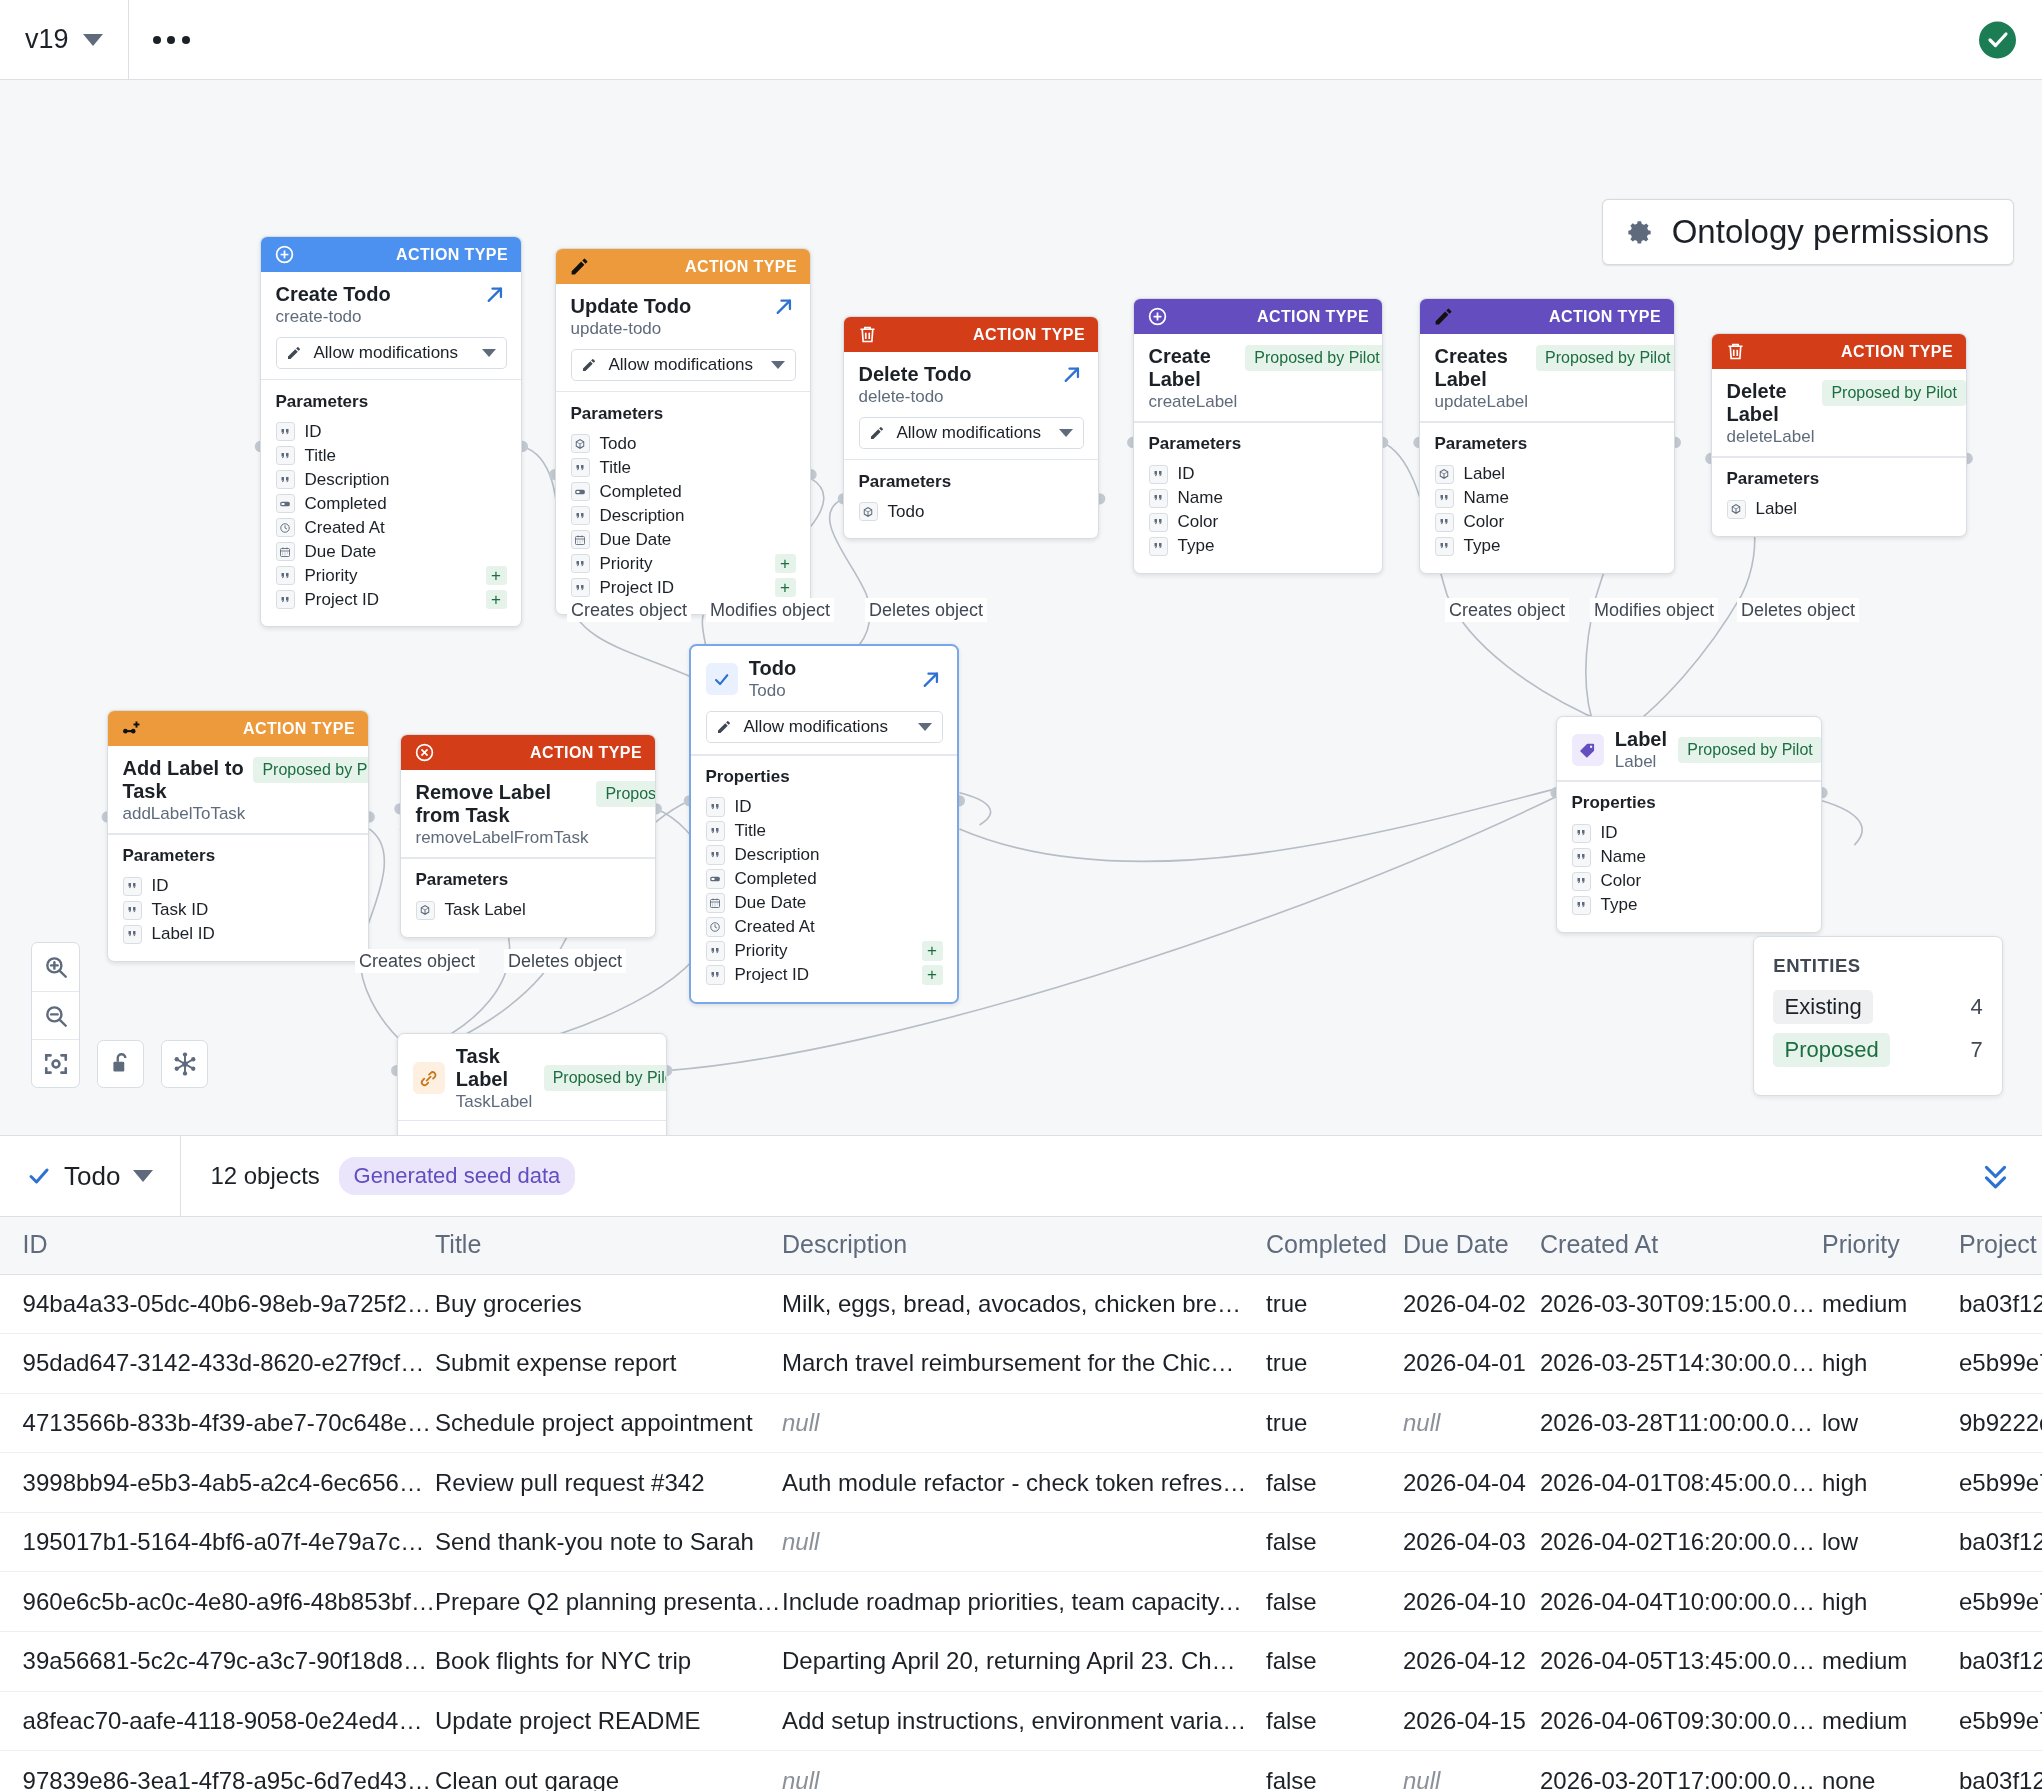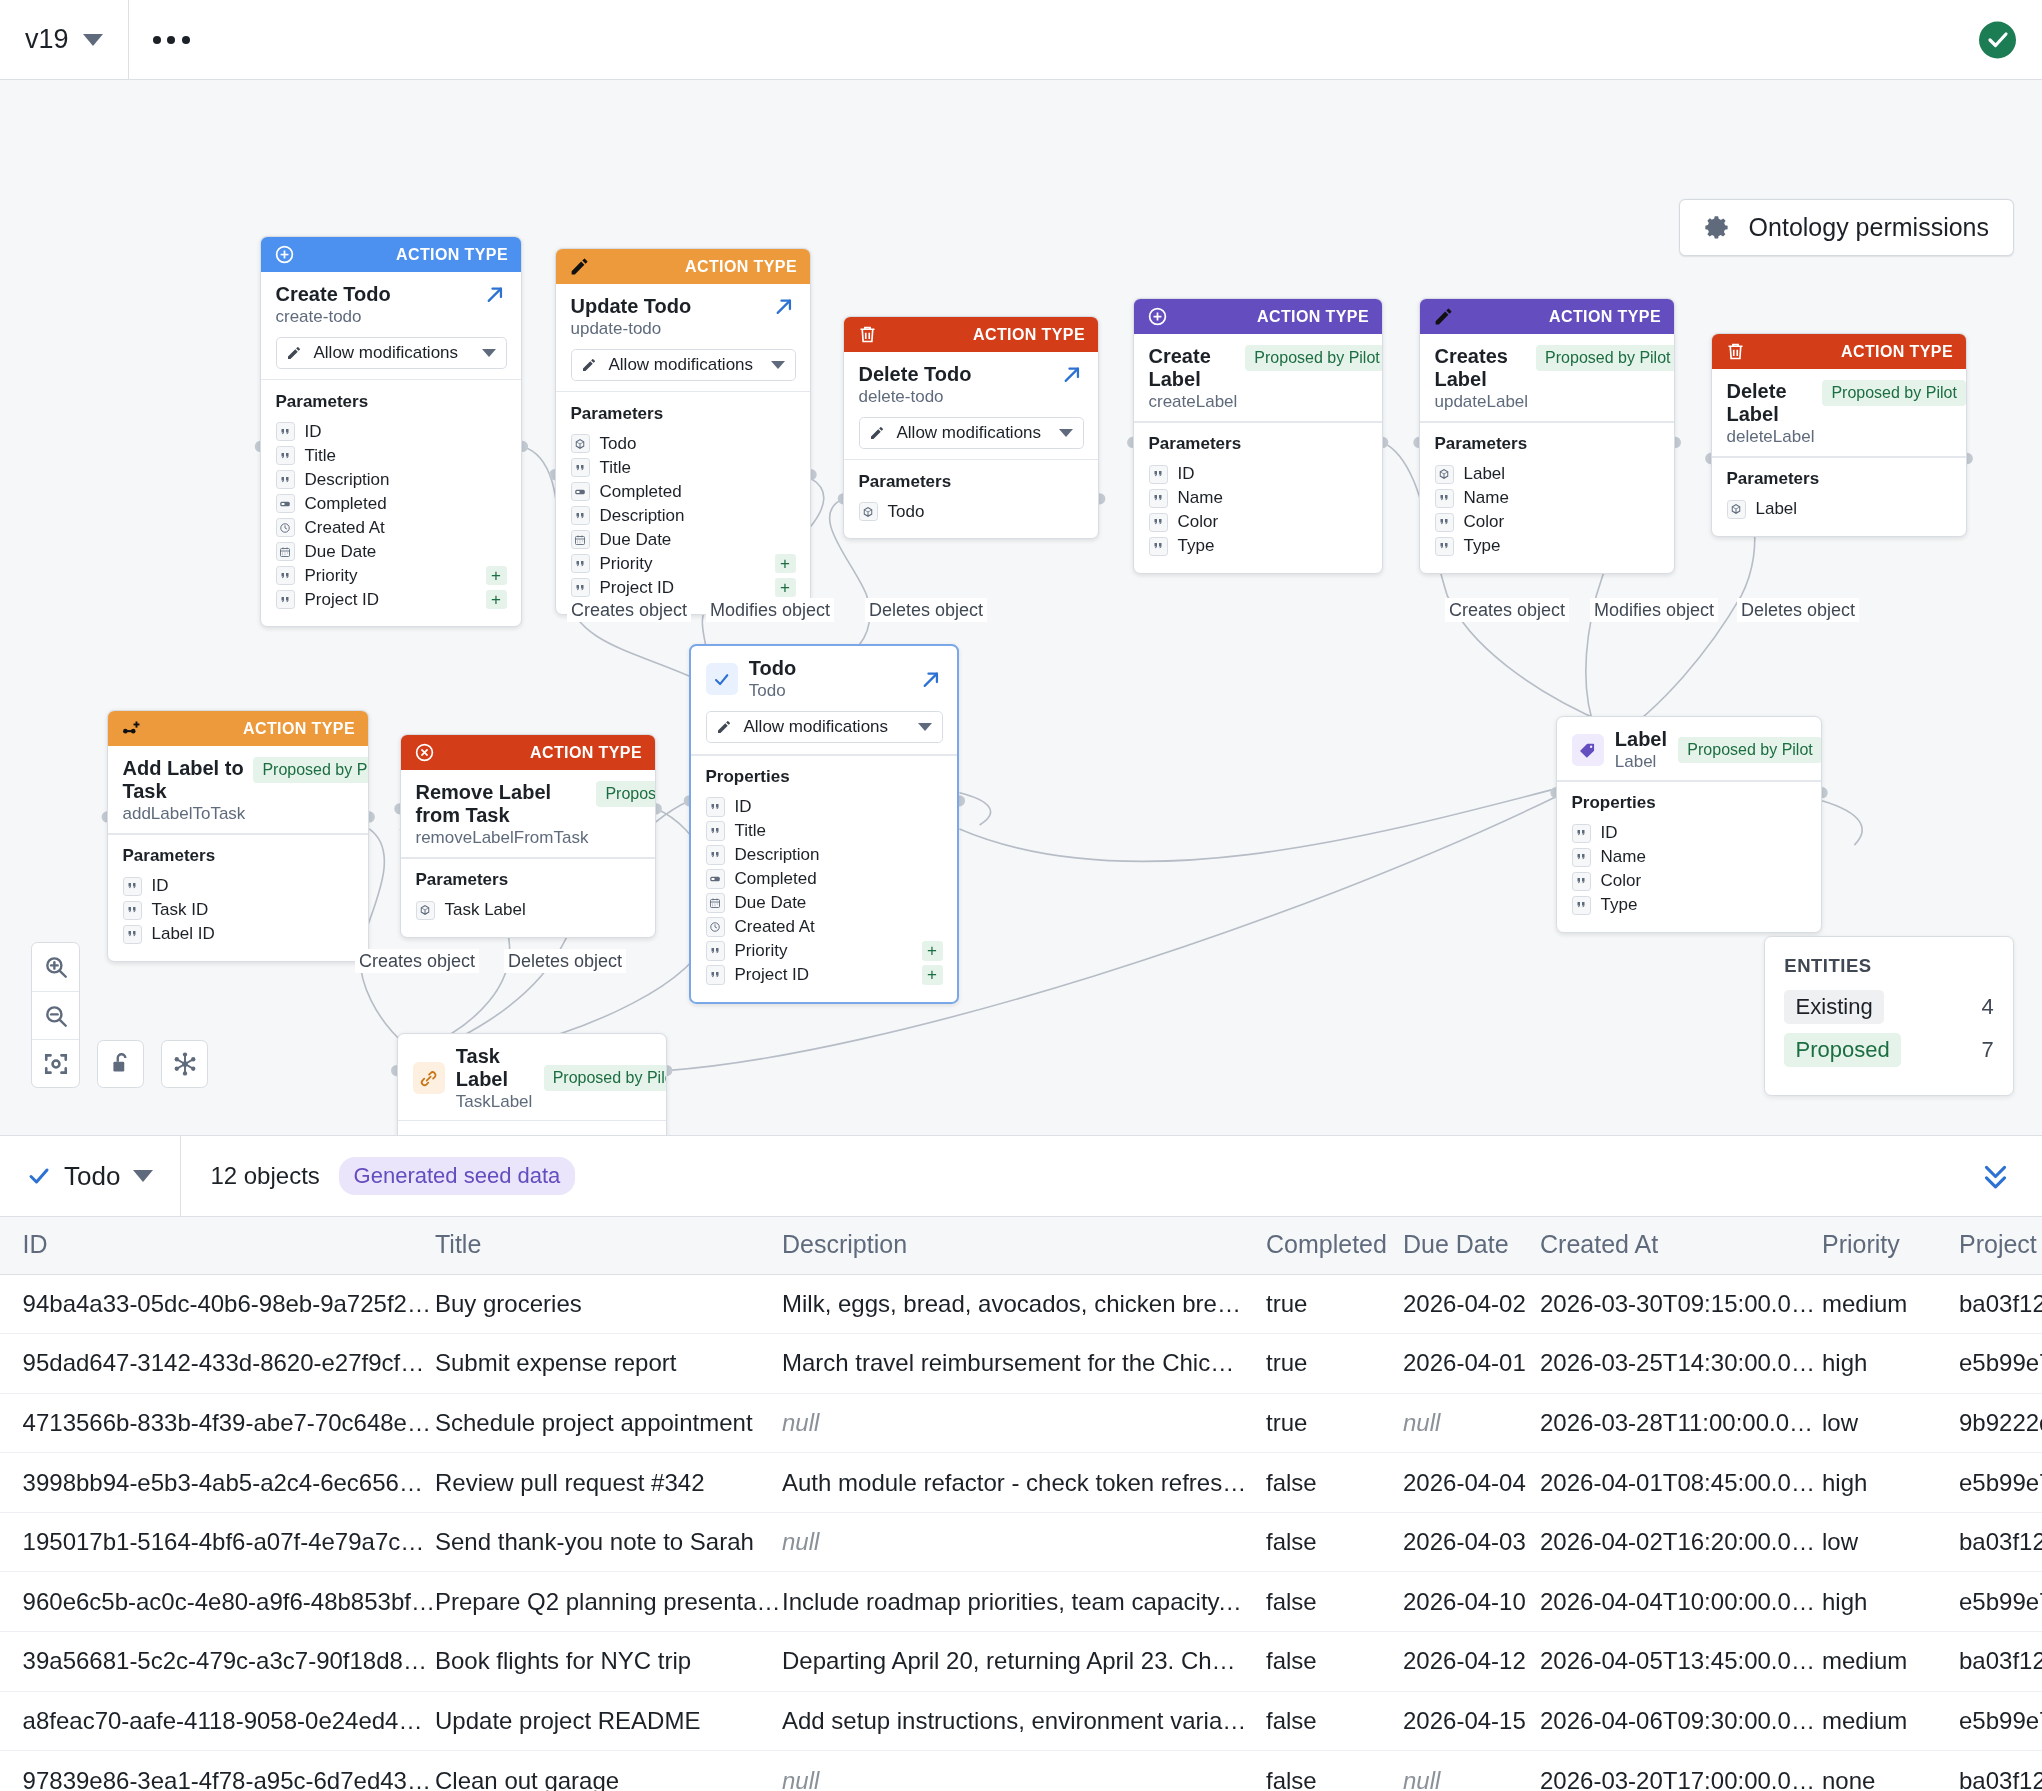--- a/index.html
+++ b/index.html
@@ -48,21 +48,21 @@
   .canvas {
     position: relative; height: 1056px; background: #f6f7f9;
     border-bottom: 1.6px solid #dce0e5; overflow: hidden;
   }
   .edges { position:absolute; inset:0; width:100%; height:100%; }
 
   .perm-btn {
     position: absolute; right: 29px; top: 119px;
     display: flex; align-items: center; gap: 18px;
     background: #fff; border: 1.6px solid #d5dae1; border-radius: 6.4px;
-    padding: 13px 24px; font-size: 25px; color: #1c2127; cursor: pointer;
+    padding: 13px 24px; font-size: 33px; color: #1c2127; cursor: pointer;
     box-shadow: 0 0.8px 1.6px rgba(17,20,24,.1);
   }
   .perm-btn svg { width: 27px; height: 27px; }
 
   
   .node {
     position: absolute; background: #fff; border: 1.6px solid #d8dde3;
     border-radius: 7.3px; box-shadow: 0 1.6px 4px rgba(17,20,24,.10);
     overflow: hidden;
   }
@@ -128,21 +128,21 @@
   .zoom-stack .zb + .zb { border-top: 1.6px solid #e4e8ed; }
   .zb svg { width: 26px; height: 26px; }
   .sq-btn {
     position:absolute; bottom: 47px; width: 47px; height: 48px; background:#fff;
     border:1.6px solid #d8dde3; border-radius:6.4px; display:flex; align-items:center;
     justify-content:center; cursor:pointer;
   }
   .sq-btn svg { width: 26px; height: 26px; }
 
   .entities {
-    position:absolute; right: 29px; bottom: 39px; width: 250px;
+    position:absolute; right: 40px; bottom: 39px; width: 250px;
     background:#fff; border:1.6px solid #d8dde3; border-radius: 7.3px; padding: 18px 19.3px;
     box-shadow: 0 1.6px 4px rgba(17,20,24,.08);
   }
   .entities h5 { font-size: 18.5px; letter-spacing:0.5px; color:#404854; margin-bottom: 13px; }
   .ent-row { display:flex; align-items:center; justify-content:space-between; margin-bottom: 9.7px; }
   .ent-pill { font-size: 22px; padding: 4px 11.3px; border-radius: 4.8px; }
   .ent-pill.existing { background:#eef0f2; color:#1c2127; }
   .ent-pill.proposed { background:#e6f3ea; color:#1c6e42; }
   .ent-count { font-size: 22px; color:#404854; }
 

